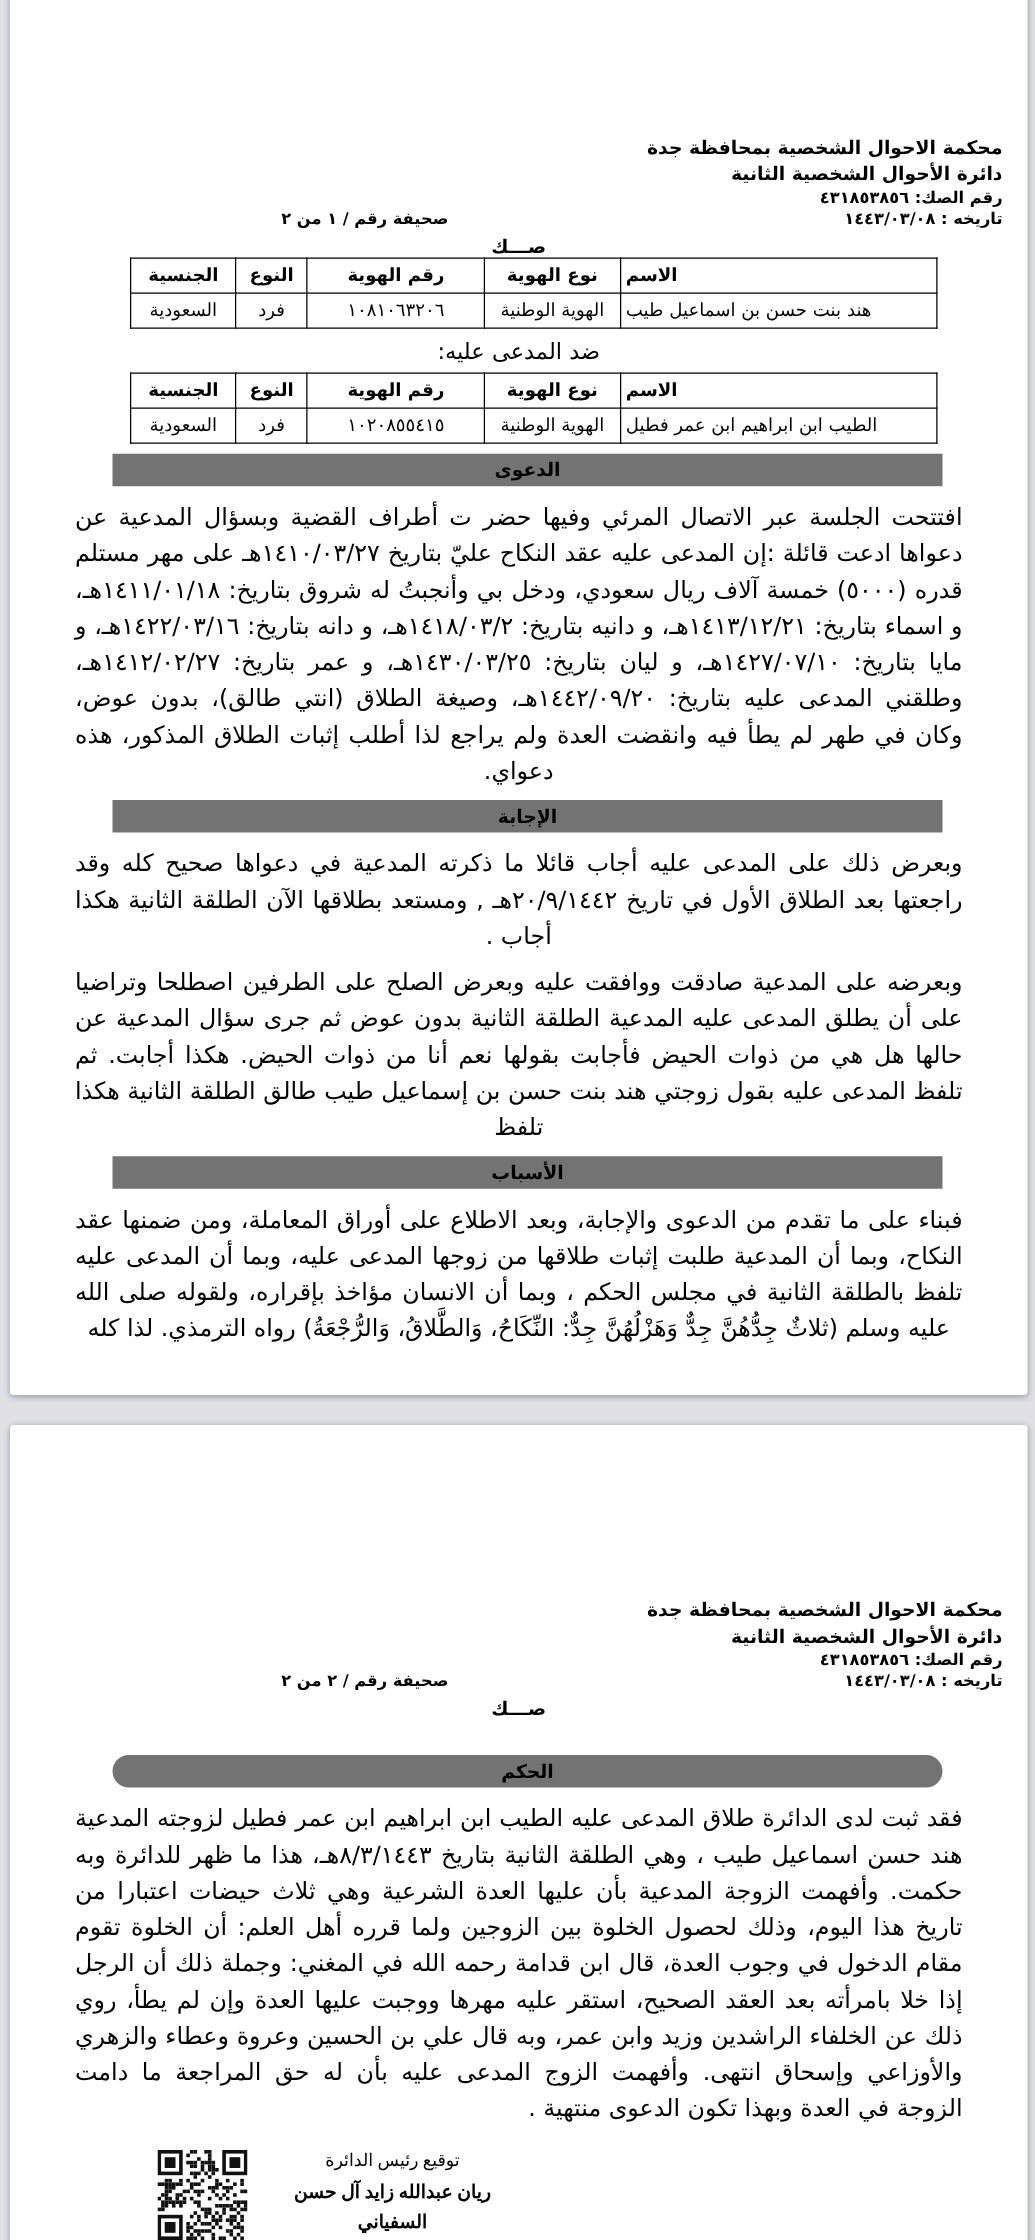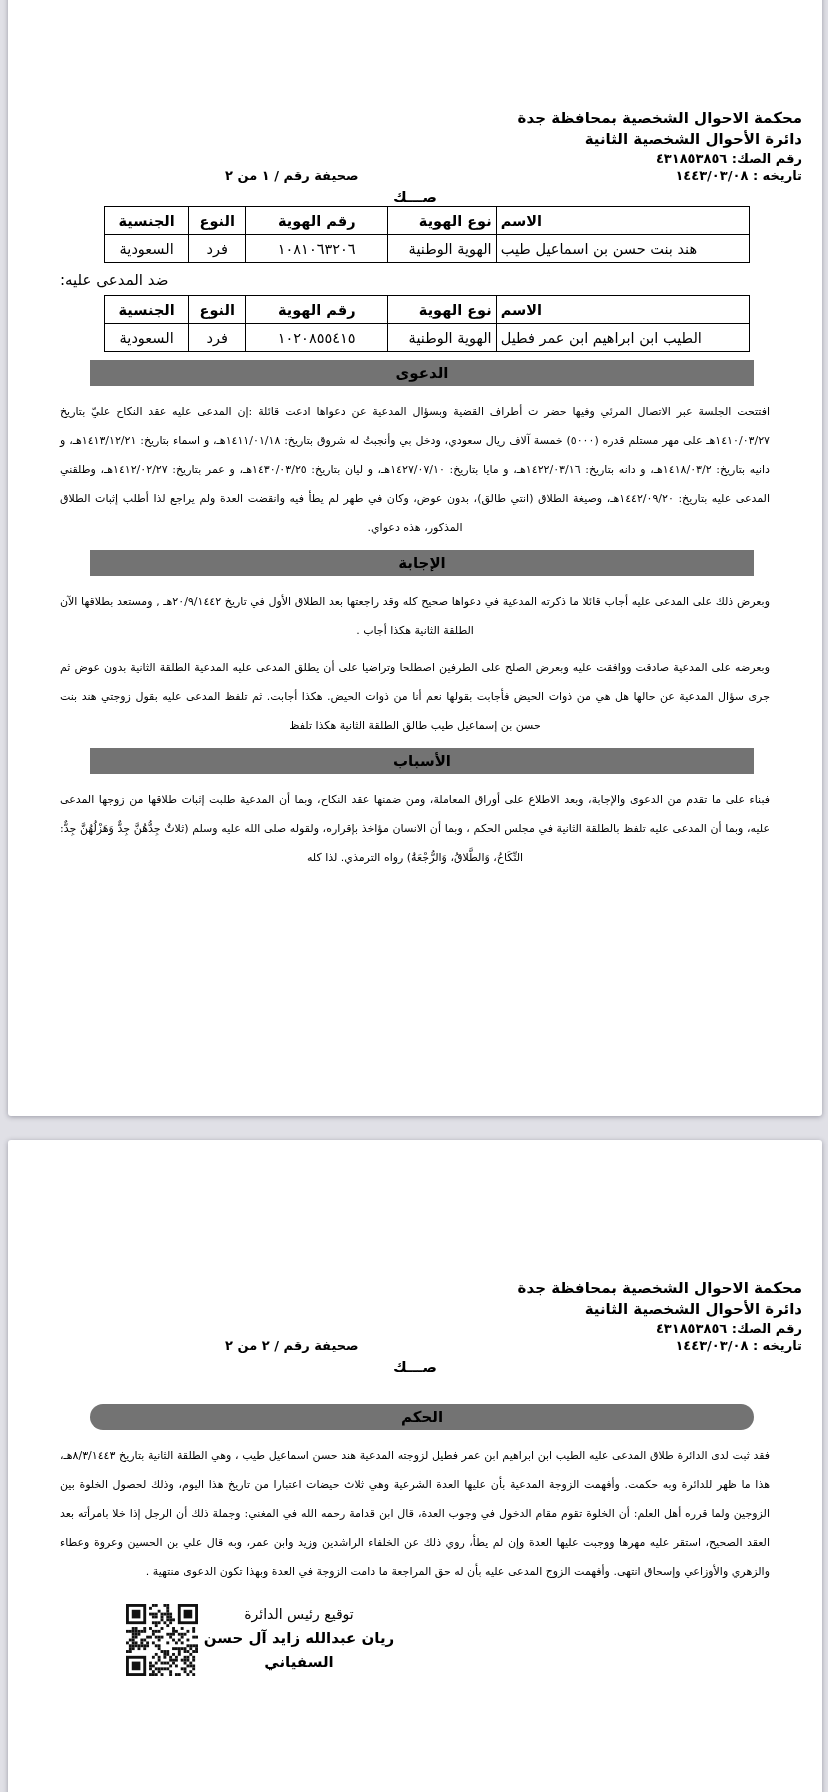--- a/index.html
+++ b/index.html
@@ -34,46 +34,46 @@
     border-collapse:collapse;border:1.5px solid #000;
     width:calc(100% - 64px);margin:0 20px 0 44px;
     font-size:14.5px;table-layout:fixed;
   }
   table.ptable th,table.ptable td{
     border:1px solid #000;padding:2px 4px;height:23px;
     text-align:center;overflow:hidden;white-space:nowrap;
   }
   table.ptable th{font-weight:bold;}
   table.ptable .c-name{width:41%;text-align:left;padding-right:0;}
-  table.ptable .c-idtype{width:16.5%;text-align:right;}
+  table.ptable .c-idtype{width:16.5%;}
   table.ptable .c-idnum{width:22%;}
   table.ptable .c-type{width:8%;}
   table.ptable .c-nat{width:12.5%;}
 
-  .versus{font-size:15px;text-align:left;margin:8px 0 6px;}
+  .versus{font-size:18px;text-align:center;margin:8px 0 6px;}
 
   .bar{
     background:#737373;font-weight:bold;font-size:15px;
     text-align:center;height:26px;line-height:26px;
     margin:8px 16px 11px 30px;
   }
   .page2 .bar.first{margin-top:28px;border-radius:13px;}
 
   p.body{
-    font-size:11px;line-height:29px;margin:0 0 8px;
+    font-size:19px;line-height:29px;margin:0 0 8px;
     text-align:justify;text-align-last:center;-moz-text-align-last:center;
   }
   p.body.ruling{text-align-last:right;-moz-text-align-last:right;}
 
   .sig{position:relative;height:130px;margin-top:16px;}
   .qr{position:absolute;left:66px;top:2px;width:72px;height:72px;}
   .qr svg{display:block;width:72px;height:72px;}
   .sigtext{
-    position:absolute;left:129px;top:0;width:220px;
-    text-align:center;font-size:14px;line-height:24px;
+    position:absolute;left:144px;top:0;width:220px;
+    text-align:center;font-size:14px;line-height:24px;font-family:Liberation Serif, serif;
   }
   .sigtext .b{font-weight:bold;font-size:15px;}
 </style>
 </head>
 <body>
 
 <div>
 
   <div class="page page1" dir="rtl">
     <div class="hdr">

